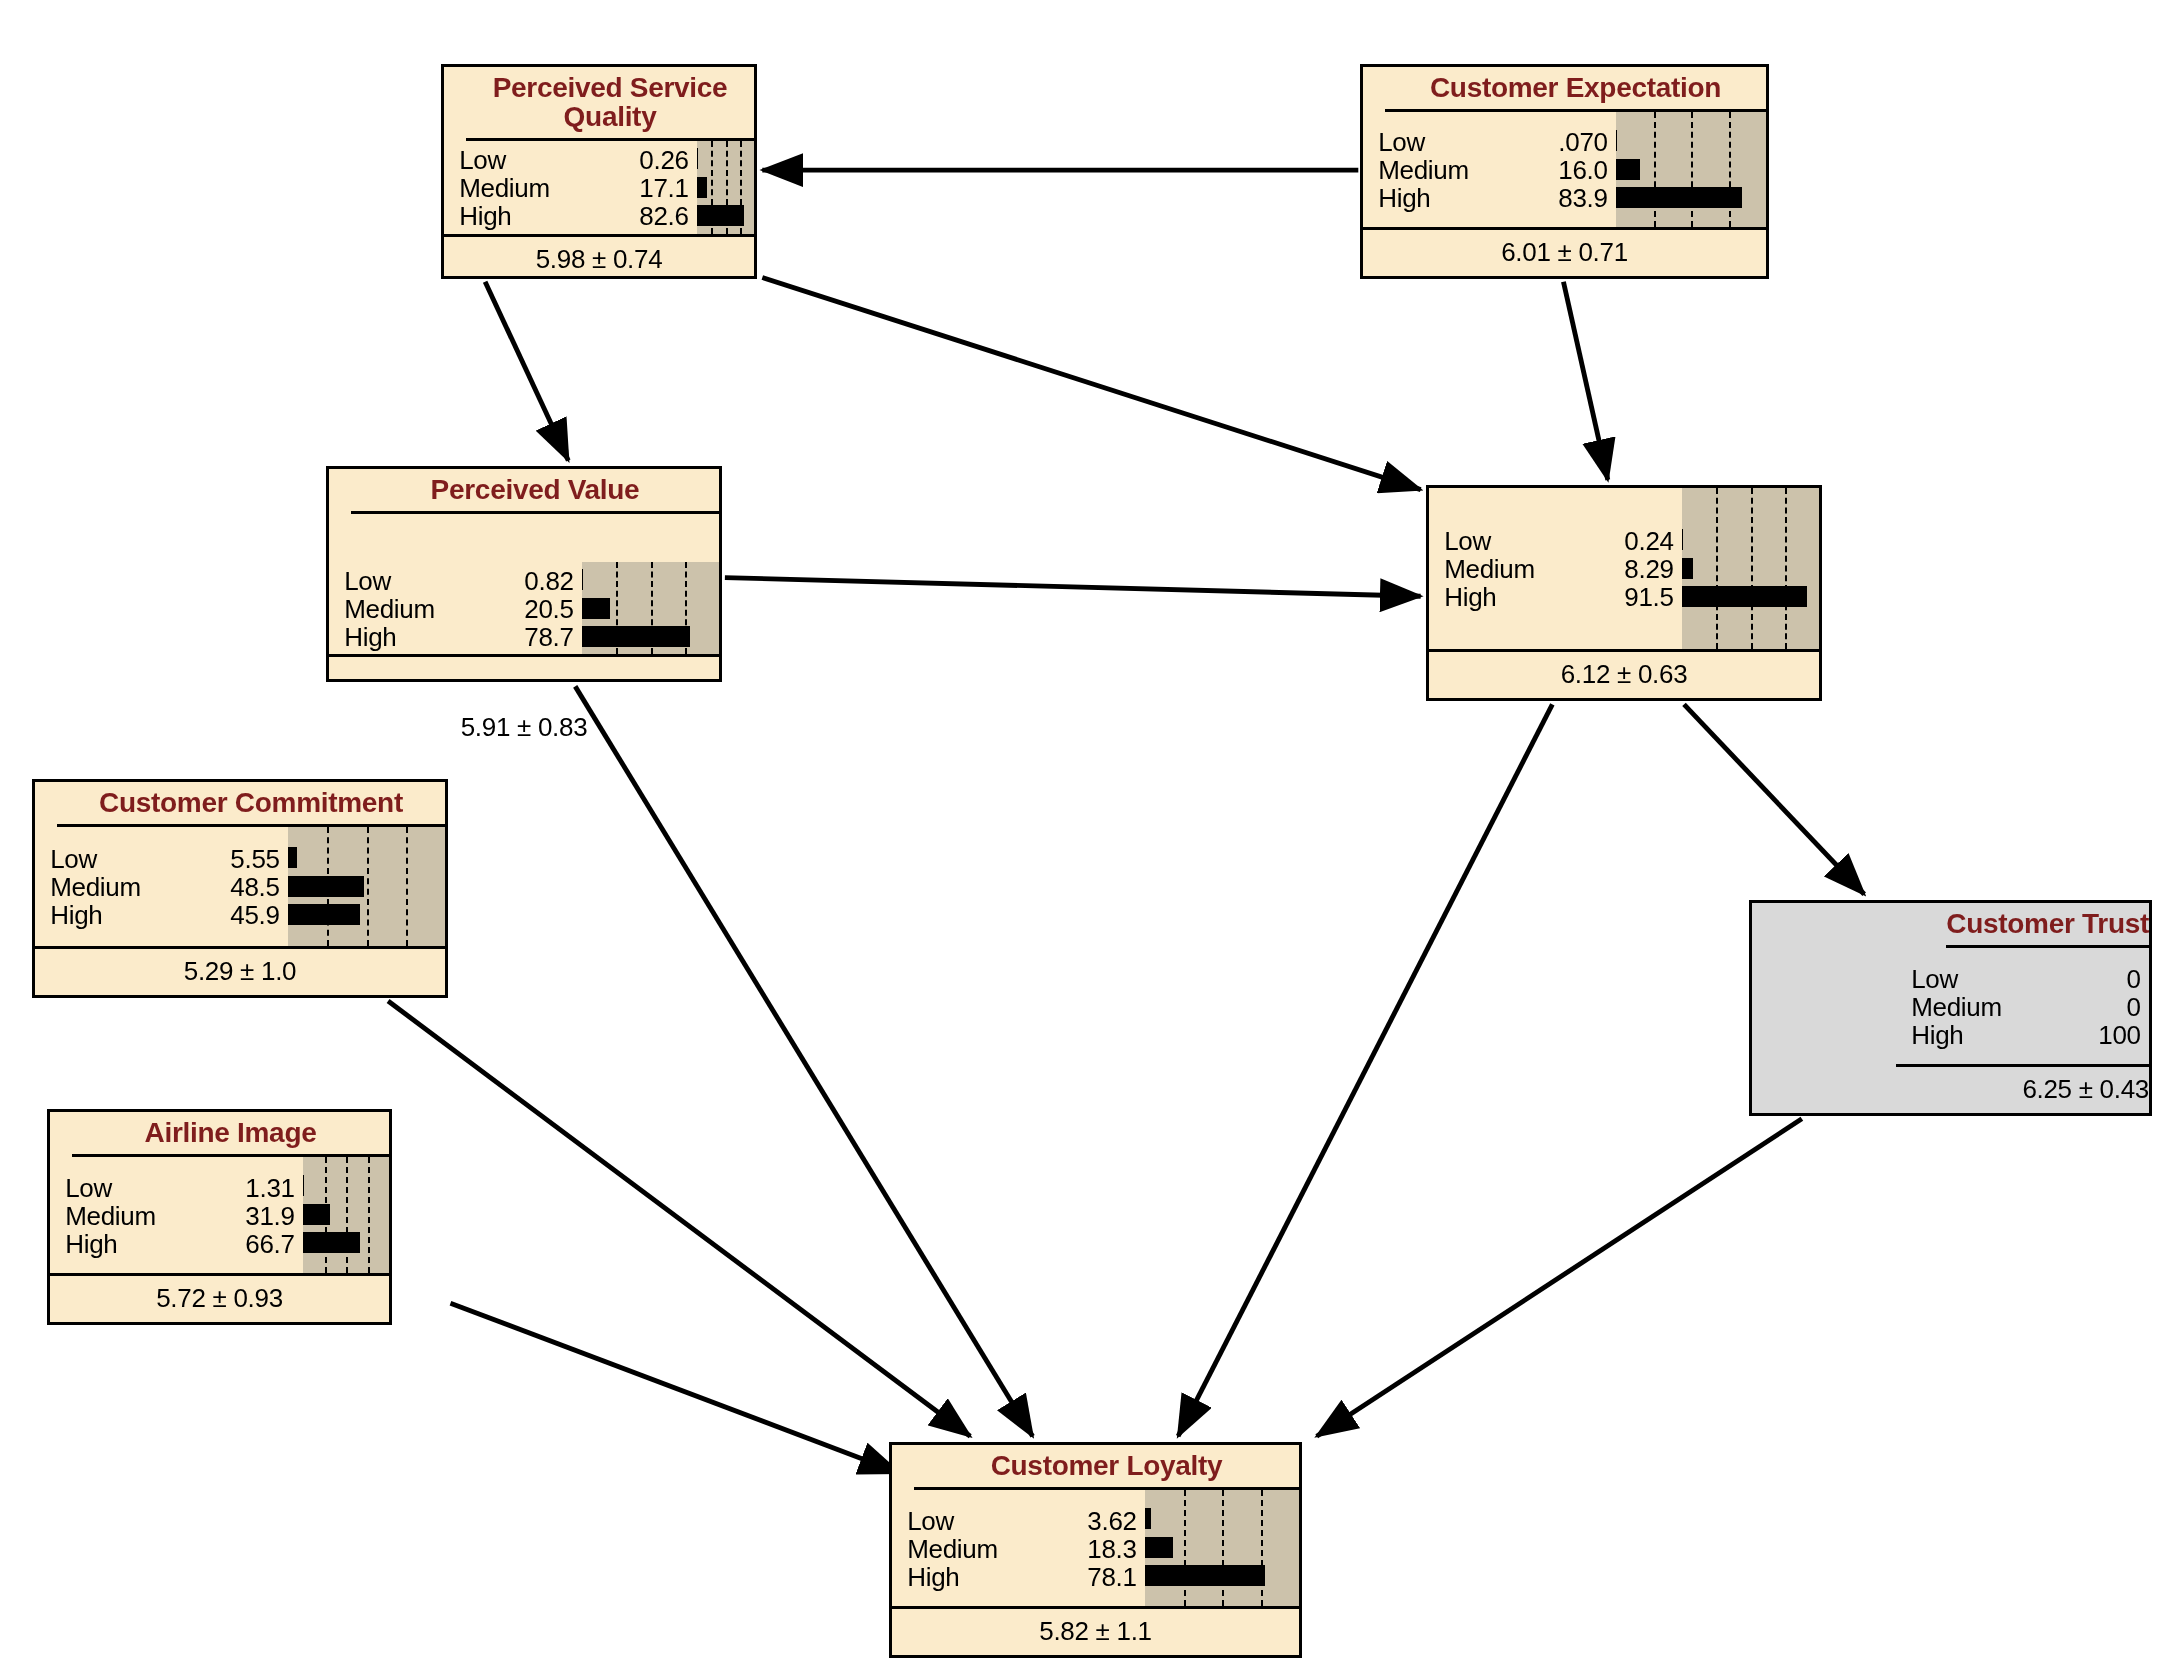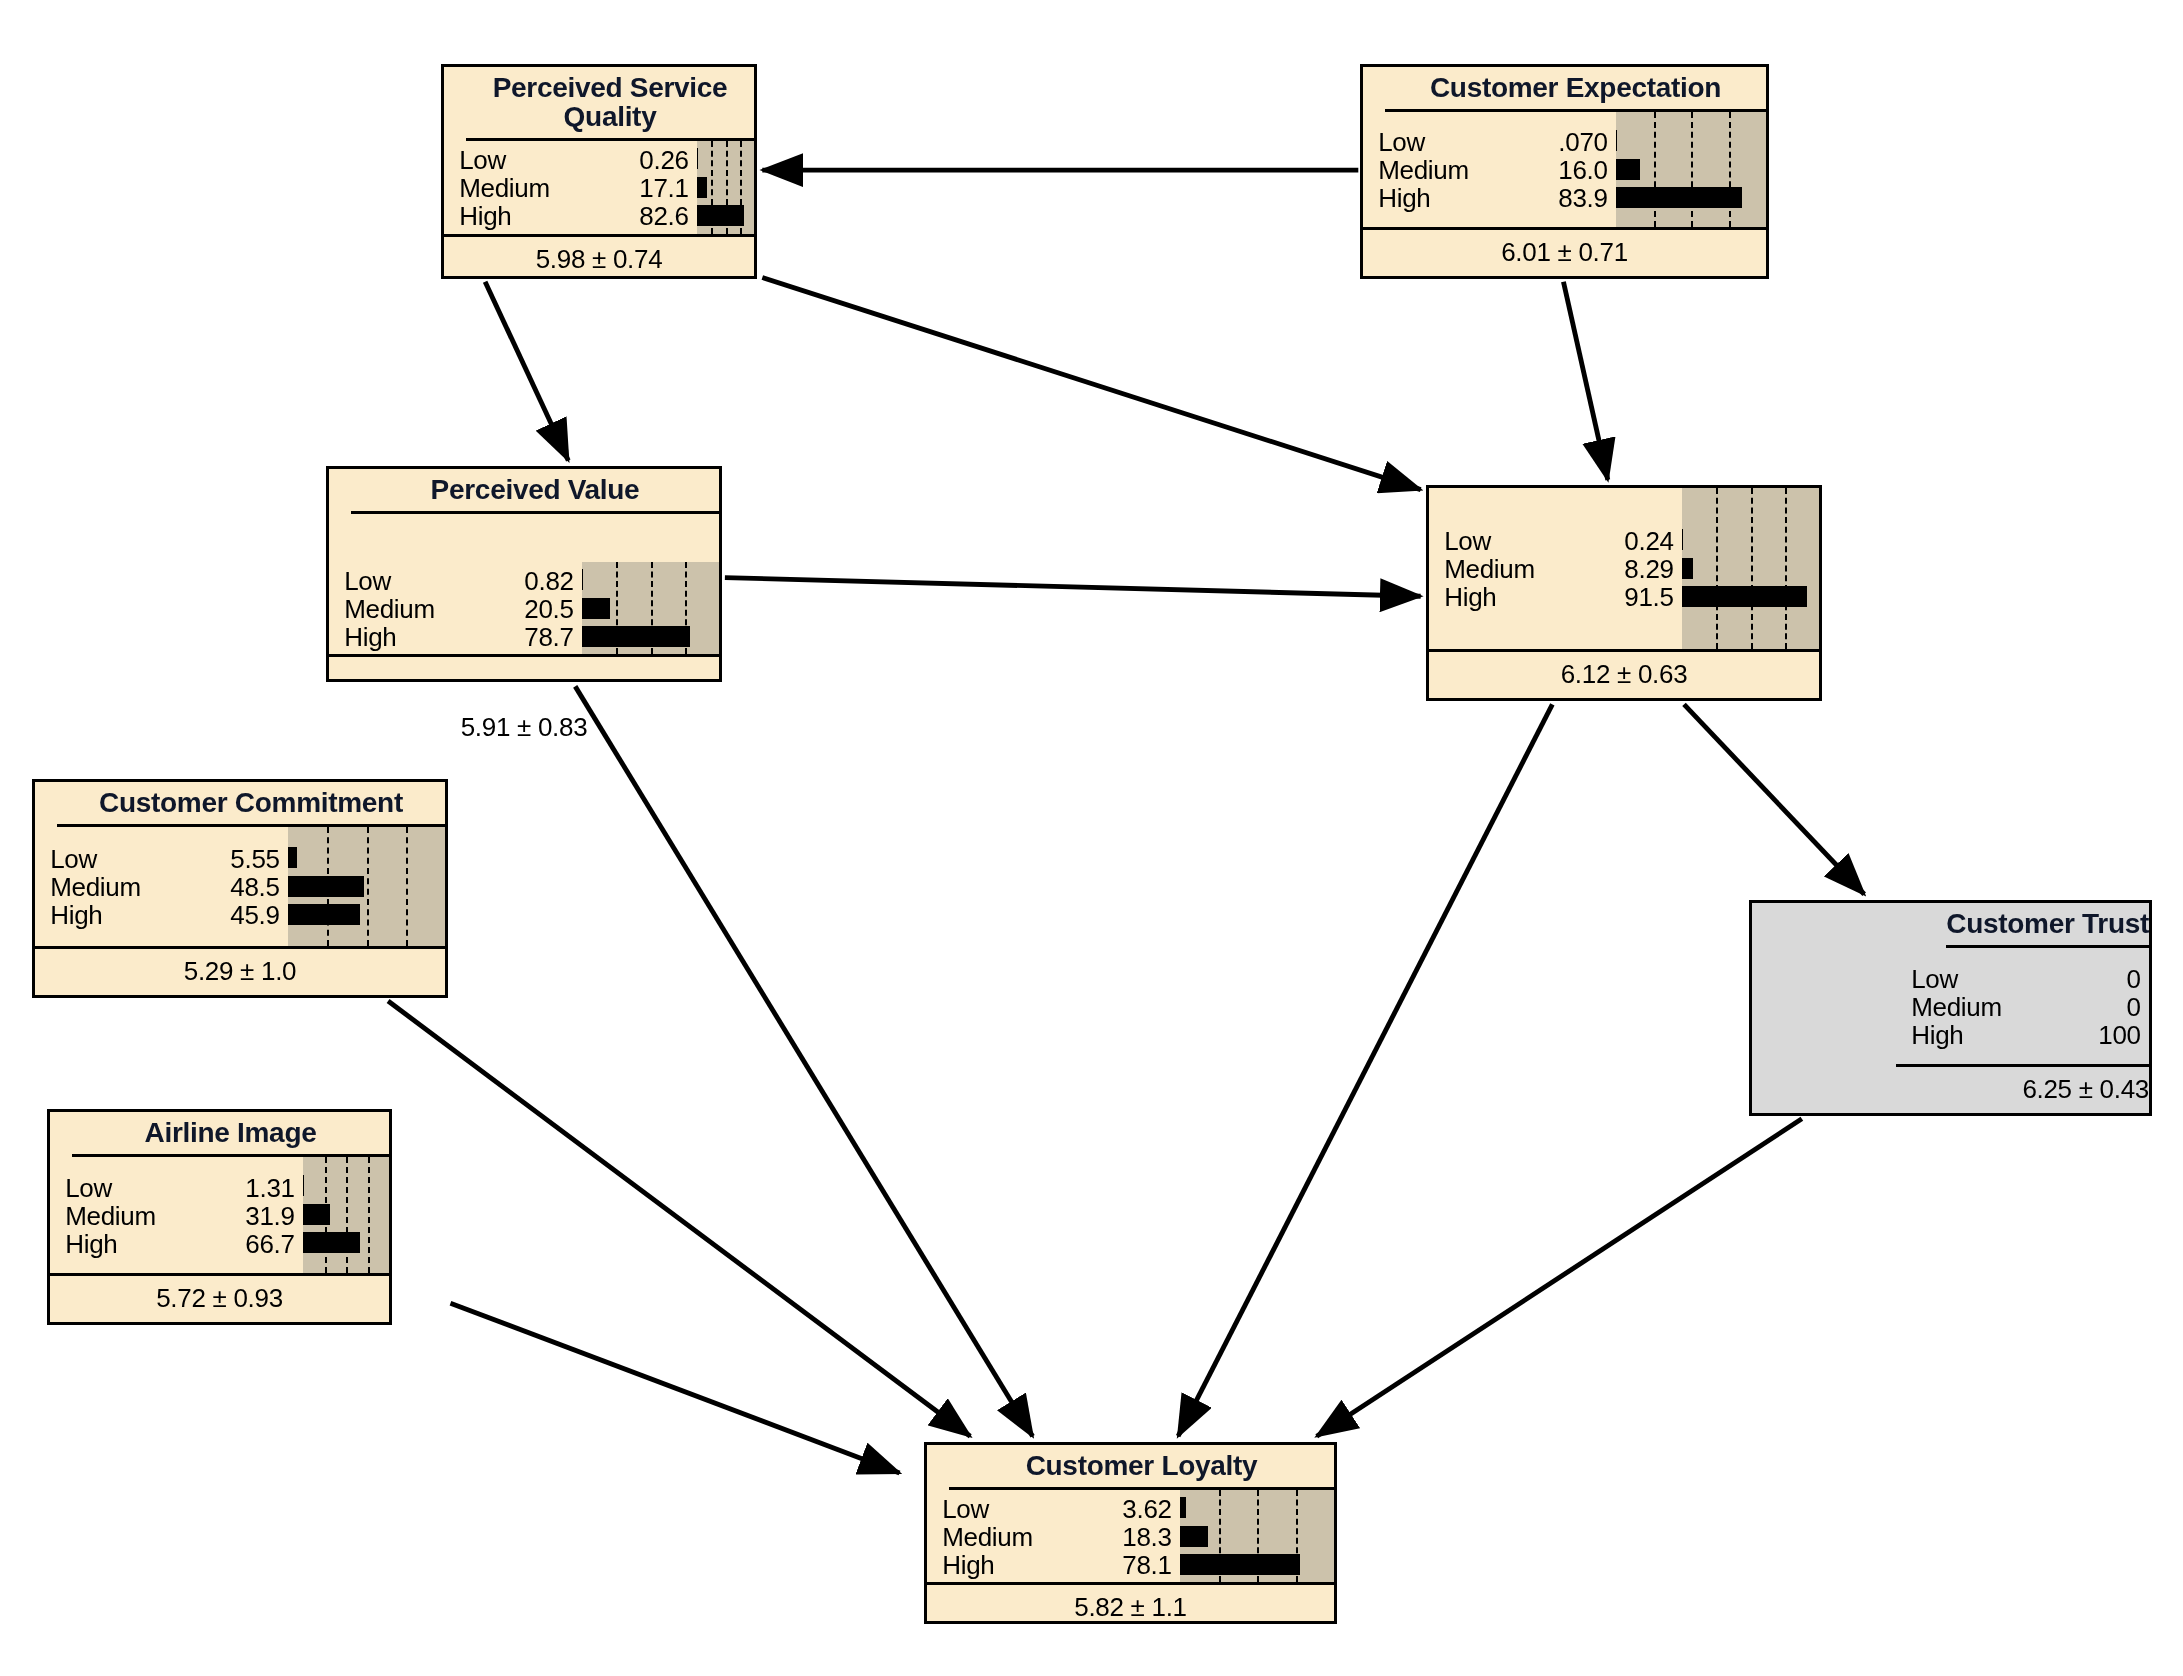--- a/index.html
+++ b/index.html
@@ -13,21 +13,21 @@
   .node{
     position:absolute;
     box-sizing:border-box;
     border:3.5px solid #000;
     background:#FBEBCB;
     display:flex;flex-direction:column;
   }
   .node.evidence{background:#D9D9D9;align-items:flex-end;}
 
   .node-title{
-    font-size:28px;font-weight:bold;color:#0f172a;
+    font-size:28px;font-weight:bold;color:#7f1d1d;
     text-align:center;
     padding:5.5px 0 7px 0;
     border-bottom:3.5px solid #000;
     line-height:1.05;
     letter-spacing:-0.3px;
     margin-left:22px;
   }
 
   .states{
     display:flex;flex-direction:row;
@@ -329,21 +329,21 @@
             <div class="barwrap" style="top: calc(50% - 14px);">
               <div class="bar" style="width: 31.9%;"></div>
             </div>
             <div class="barwrap" style="top: calc(50% + 14px);">
               <div class="bar" style="width: 66.7%;"></div>
             </div>
           </div>
         </div>
         <div class="mean">5.72 ± 0.93</div>
       </div>
-      <div class="node" style="left: 924px; top: 1442px; width: 413px; height: 182px;">
+      <div class="node" style="left: 889px; top: 1442px; width: 413px; height: 216px;">
         <div class="node-title">Customer Loyalty</div>
         <div class="states">
           <div class="state-labels">
             <div class="state-row">
               <span class="state-name">Low</span>
               <span class="state-val">3.62</span>
             </div>
             <div class="state-row">
               <span class="state-name">Medium</span>
               <span class="state-val">18.3</span>

